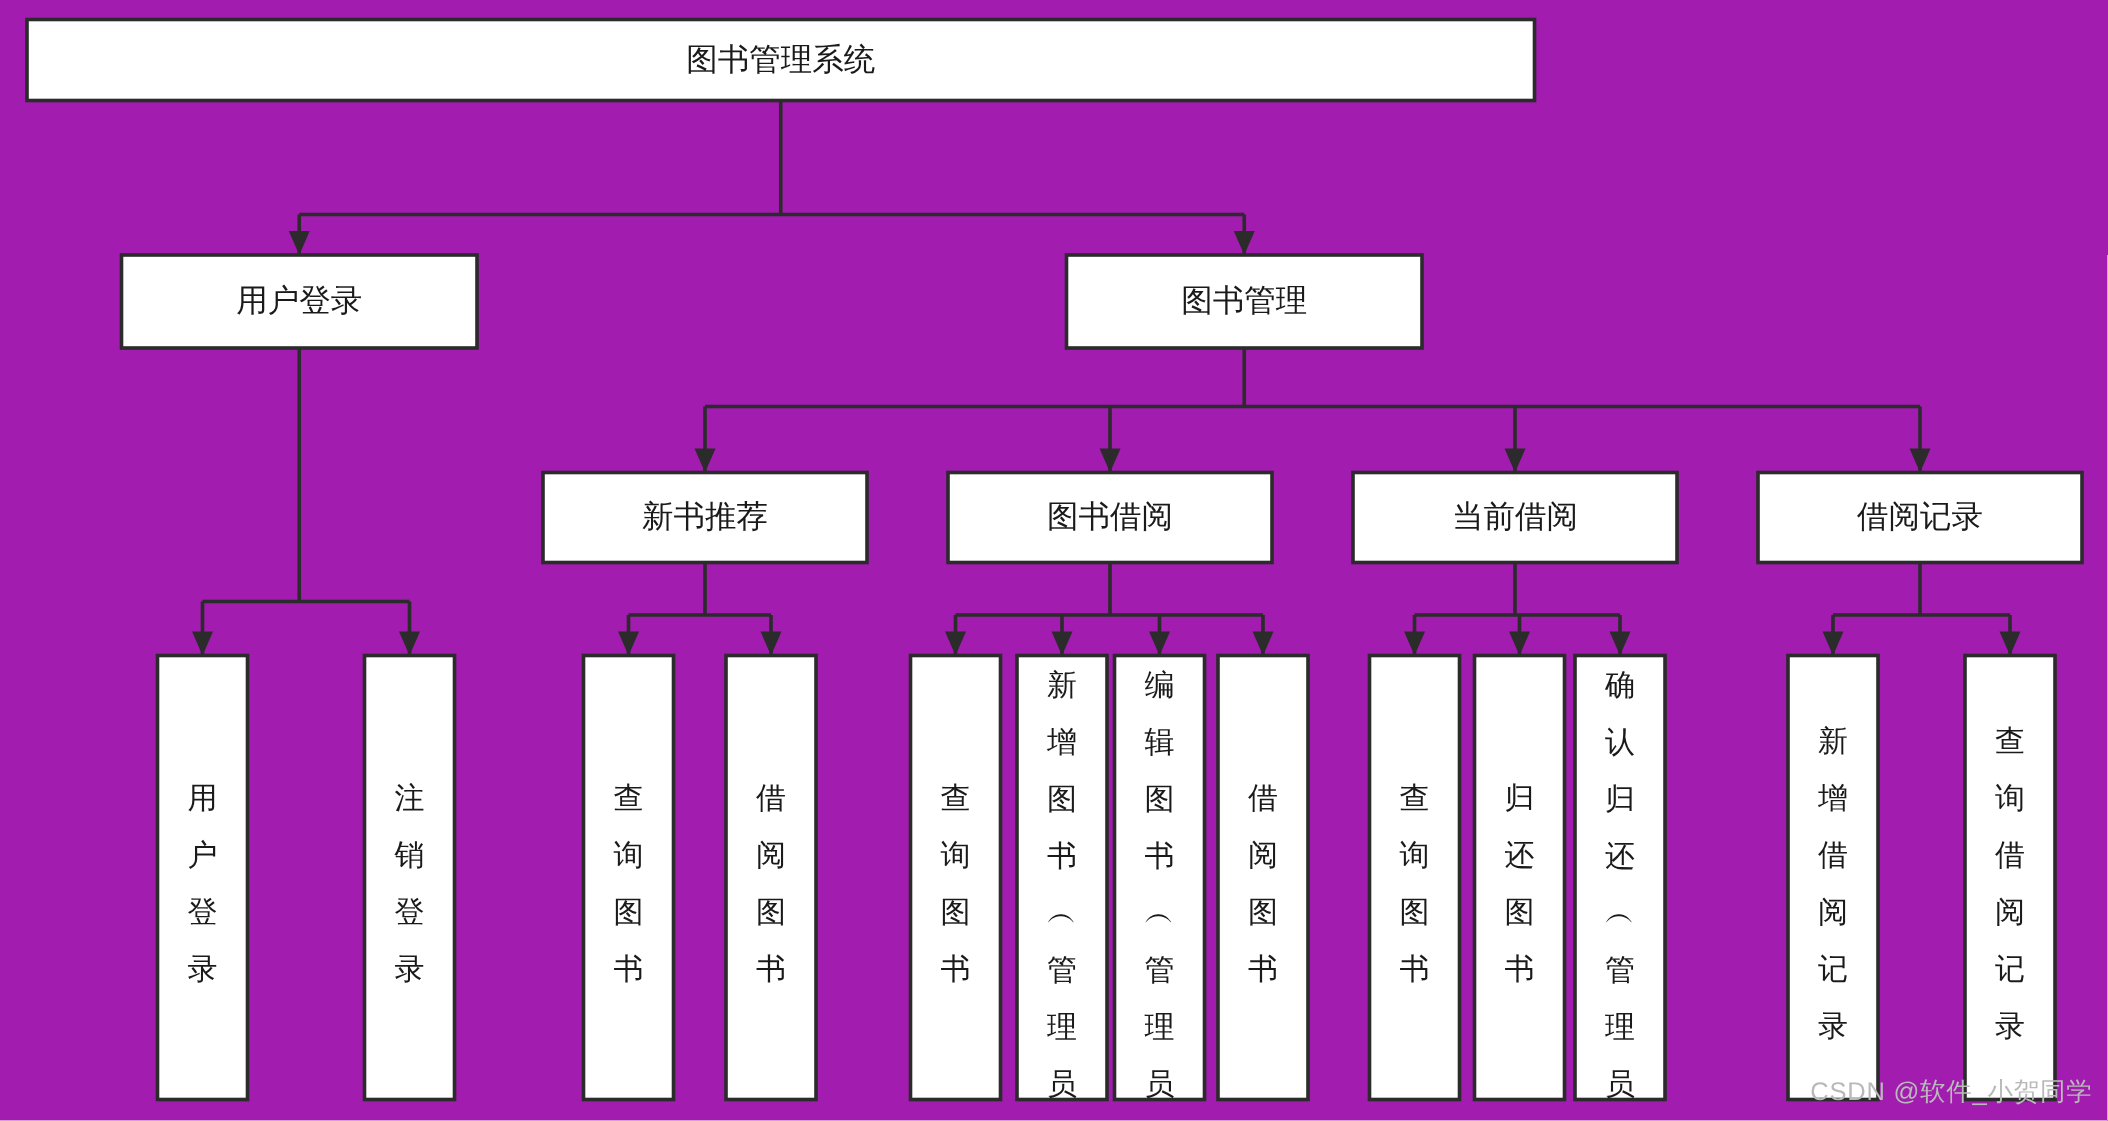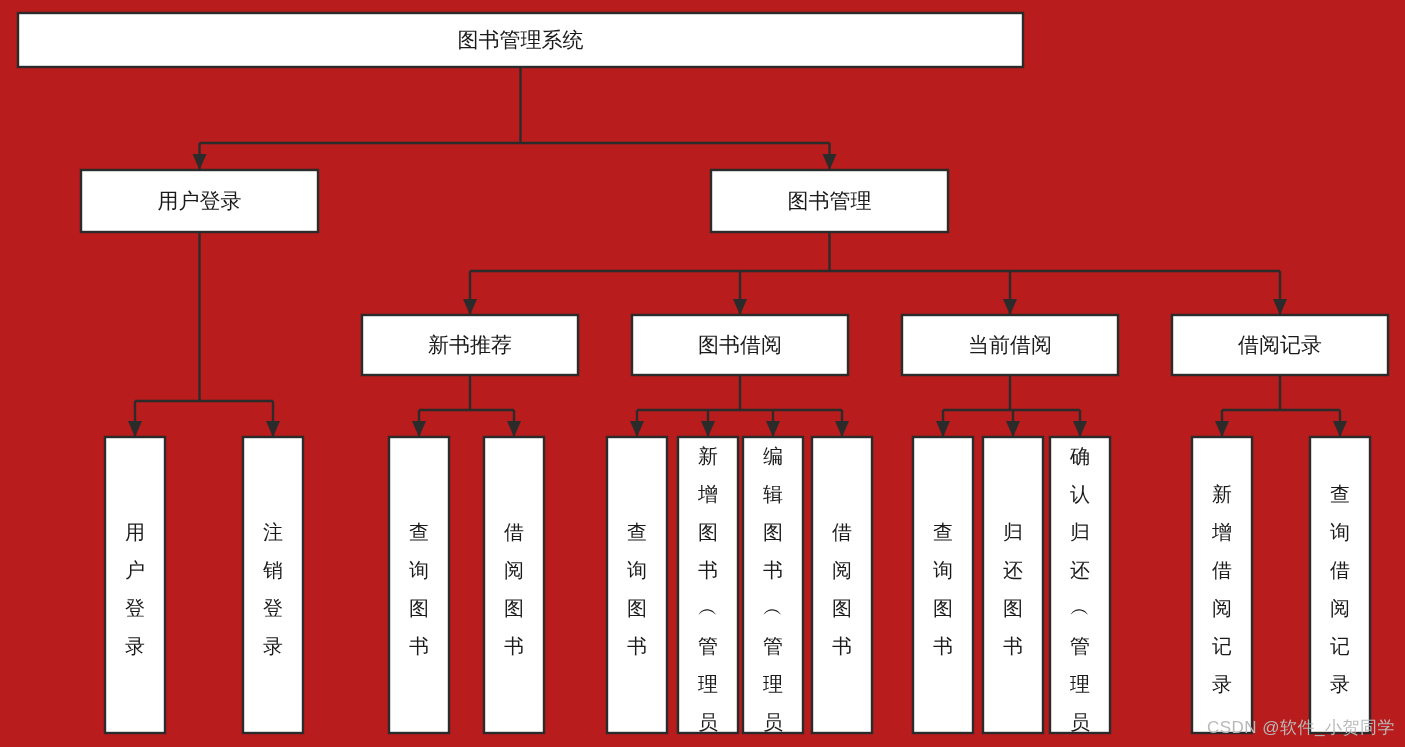--- a/index.html
+++ b/index.html
@@ -7,21 +7,21 @@
     padding: 0;
     background: #ffffff;
   }
   body {
     font-family: "Liberation Sans", "DejaVu Sans", sans-serif;
   }
   #diagram-root {
     position: relative;
     width: 1405px;
     height: 747px;
-    background: #b91c1c;
+    background: #a21caf;
     overflow: hidden;
   }
   svg#tree-svg {
     position: absolute;
     left: 0;
     top: 0;
     width: 1405px;
     height: 747px;
   }
   .node-box {

